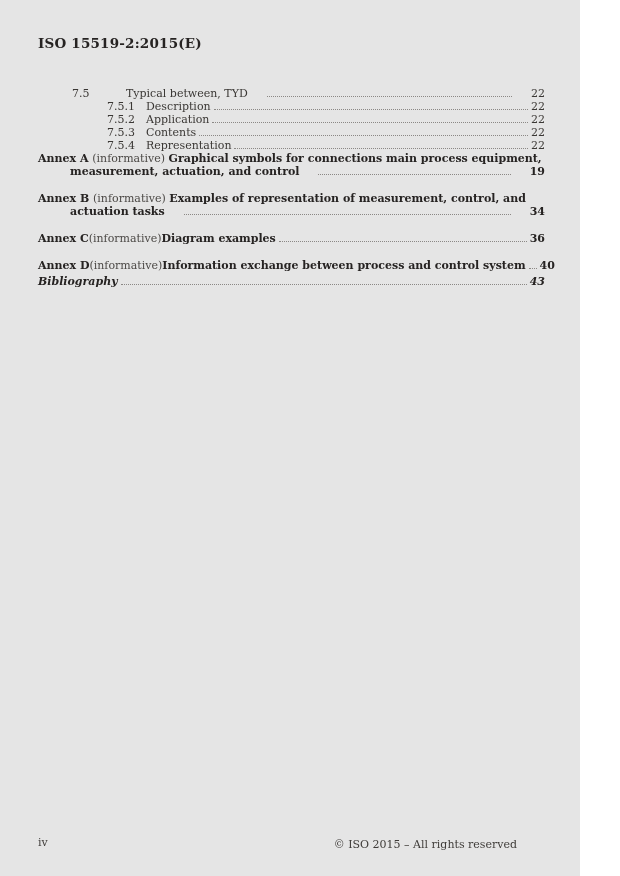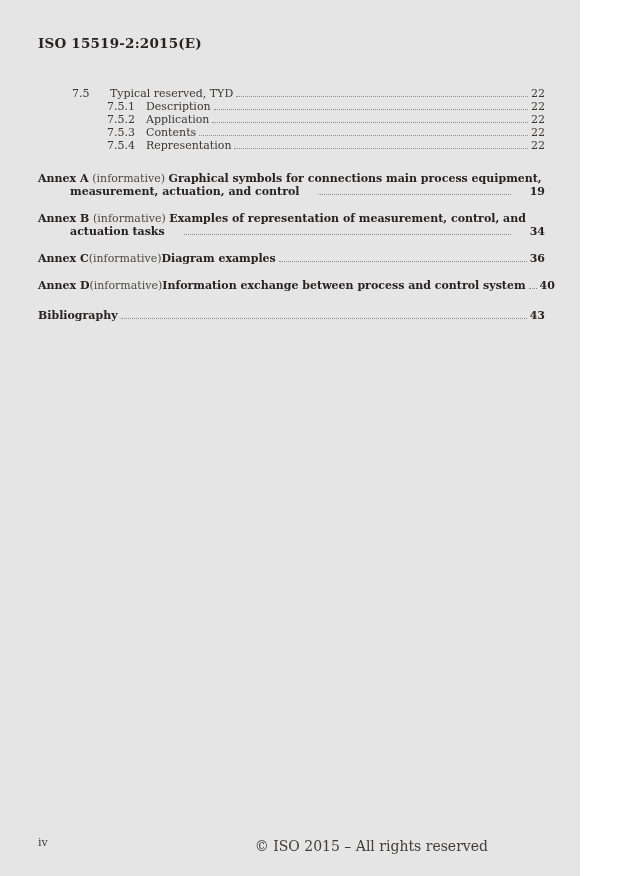--- a/index.html
+++ b/index.html
@@ -34,38 +34,38 @@
   }
   .toc-row {
     display: flex;
     align-items: flex-end;
     line-height: 13px;
     white-space: nowrap;
   }
   .sec-row .num {
     flex: none;
   }
-  .sec-row.lvl1 { padding-left: 34px; }
+  .sec-row.lvl1 { padding-left: 34px; gap: 16px; }
   .sec-row.lvl1 .num { width: 38px; }
   .sec-row.lvl2 { padding-left: 69px; align-items: flex-end; }
   .sec-row.lvl2 .num { width: 39px; }
   .leader {
     flex: 1 1 auto;
     min-width: 8px;
     border-bottom: 1px dotted #8b8885;
     margin: 0 3px 3px 3px;
     height: 0;
   }
   .pg {
     flex: none;
   }
   .annex-entry {
     margin-top: 14px;
   }
-  .annex-entry.first { margin-top: 20px; }
+  .annex-entry.first { margin-top: 0; }
   .annex-line1 {
     line-height: 13px;
     white-space: nowrap;
   }
   .annex-line2 {
     padding-left: 32px;
     gap: 16px;
   }
   .b {
     font-weight: bold;
@@ -73,49 +73,50 @@
   }
   .kind {
     font-weight: normal;
     color: #4b4845;
   }
   .annex-entry .pg, .bib-row .pg {
     font-weight: bold;
     color: #262322;
   }
   .bib-row {
-    margin-top: 17px;
+    margin-top: 3px;
+    font-style: italic;
   }
   .footer-left {
     position: absolute;
     left: 38px;
     top: 836px;
     font-size: 11px;
     color: #3f3c39;
   }
   .footer-right {
     position: absolute;
-    right: 92px;
+    right: 63px;
     top: 838px;
-    font-size: 14px;
+    font-size: 11px;
     color: #3f3c39;
   }
 </style>
 </head>
 <body>
 
 <div class="page">
 
   <div class="doc-header">ISO 15519-2:2015(E)</div>
 
   <div class="toc">
     <div id="toc-sections">
         <div class="toc-row sec-row lvl1">
           <span class="num">7.5</span>
-          <span class="ttl">Typical reserved, TYD</span>
+          <span class="ttl">Typical between, TYD</span>
           <span class="leader"></span>
           <span class="pg">22</span>
         </div>
         <div class="toc-row sec-row lvl2">
           <span class="num">7.5.1</span>
           <span class="ttl">Description</span>
           <span class="leader"></span>
           <span class="pg">22</span>
         </div>
         <div class="toc-row sec-row lvl2">

